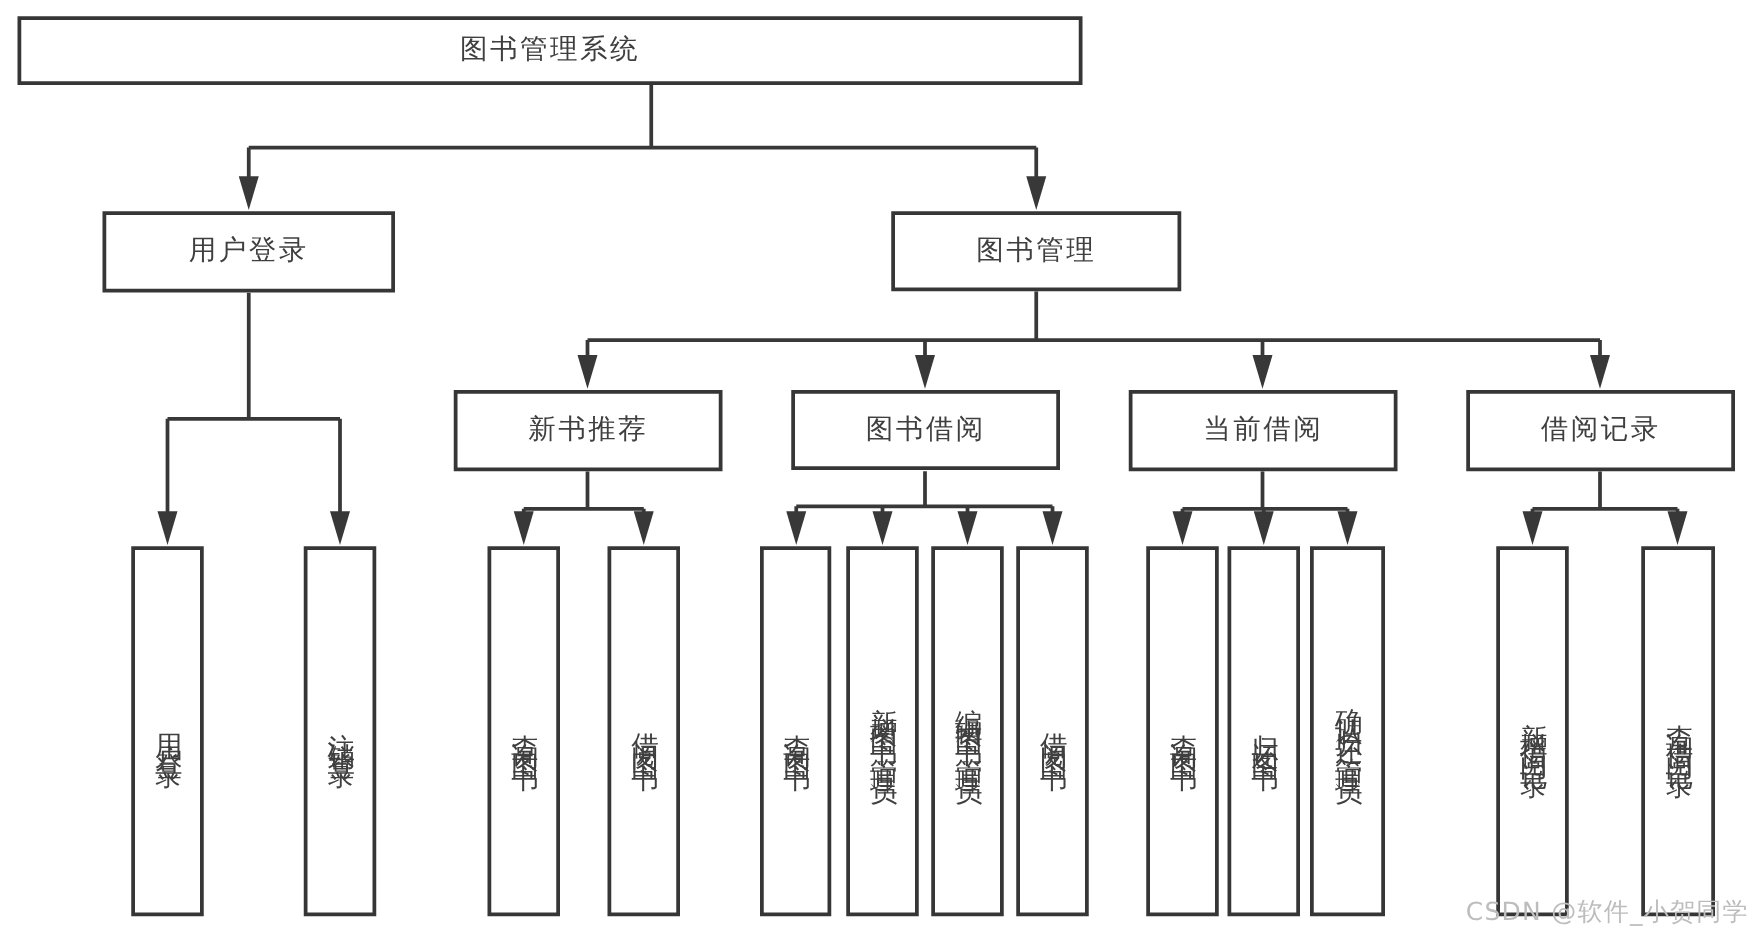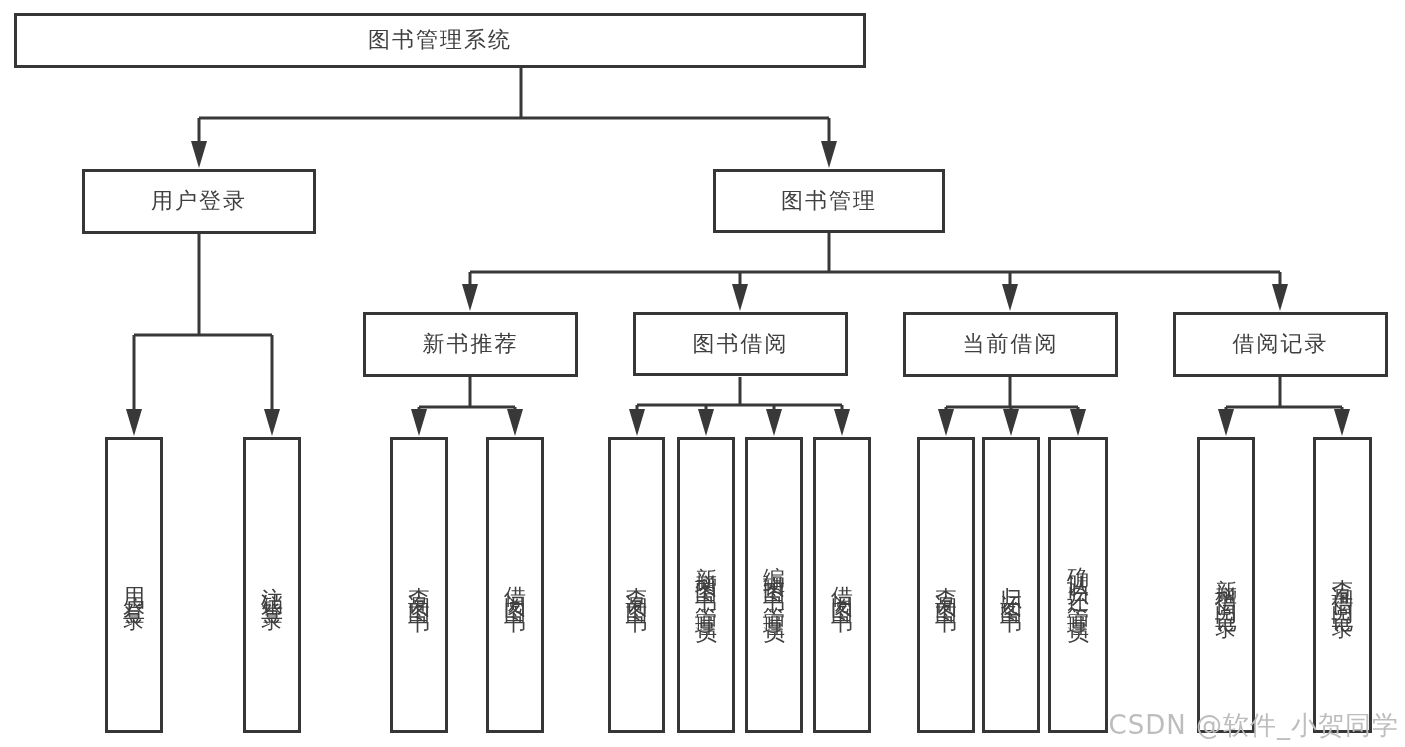--- a/index.html
+++ b/index.html
@@ -14,21 +14,21 @@
     display:flex;align-items:center;justify-content:center;
     font-size:22px;letter-spacing:2px;line-height:1.2;text-align:center;
     z-index:2;
   }
   .leaf{
     writing-mode:vertical-rl;text-orientation:mixed;
     letter-spacing:8px;font-size:22px;line-height:1;padding:6px 0;
   }
   .watermark{
     position:absolute;right:6px;bottom:4px;z-index:3;
-    color:#bdbdbd;font-size:26px;letter-spacing:1px;white-space:nowrap;
+    color:#bdbdbd;font-size:20px;letter-spacing:1px;white-space:nowrap;
   }
 </style>
 </head>
 <body>
 
 <div class="stage">
 
   <svg class="connectors" viewBox="0 0 1405 747" xmlns="http://www.w3.org/2000/svg">
     <g stroke="#383838" stroke-width="3" fill="none">
       <path d="M521,68 V118 M199,118 H829 M199,118 V150 M829,118 V150"></path>

